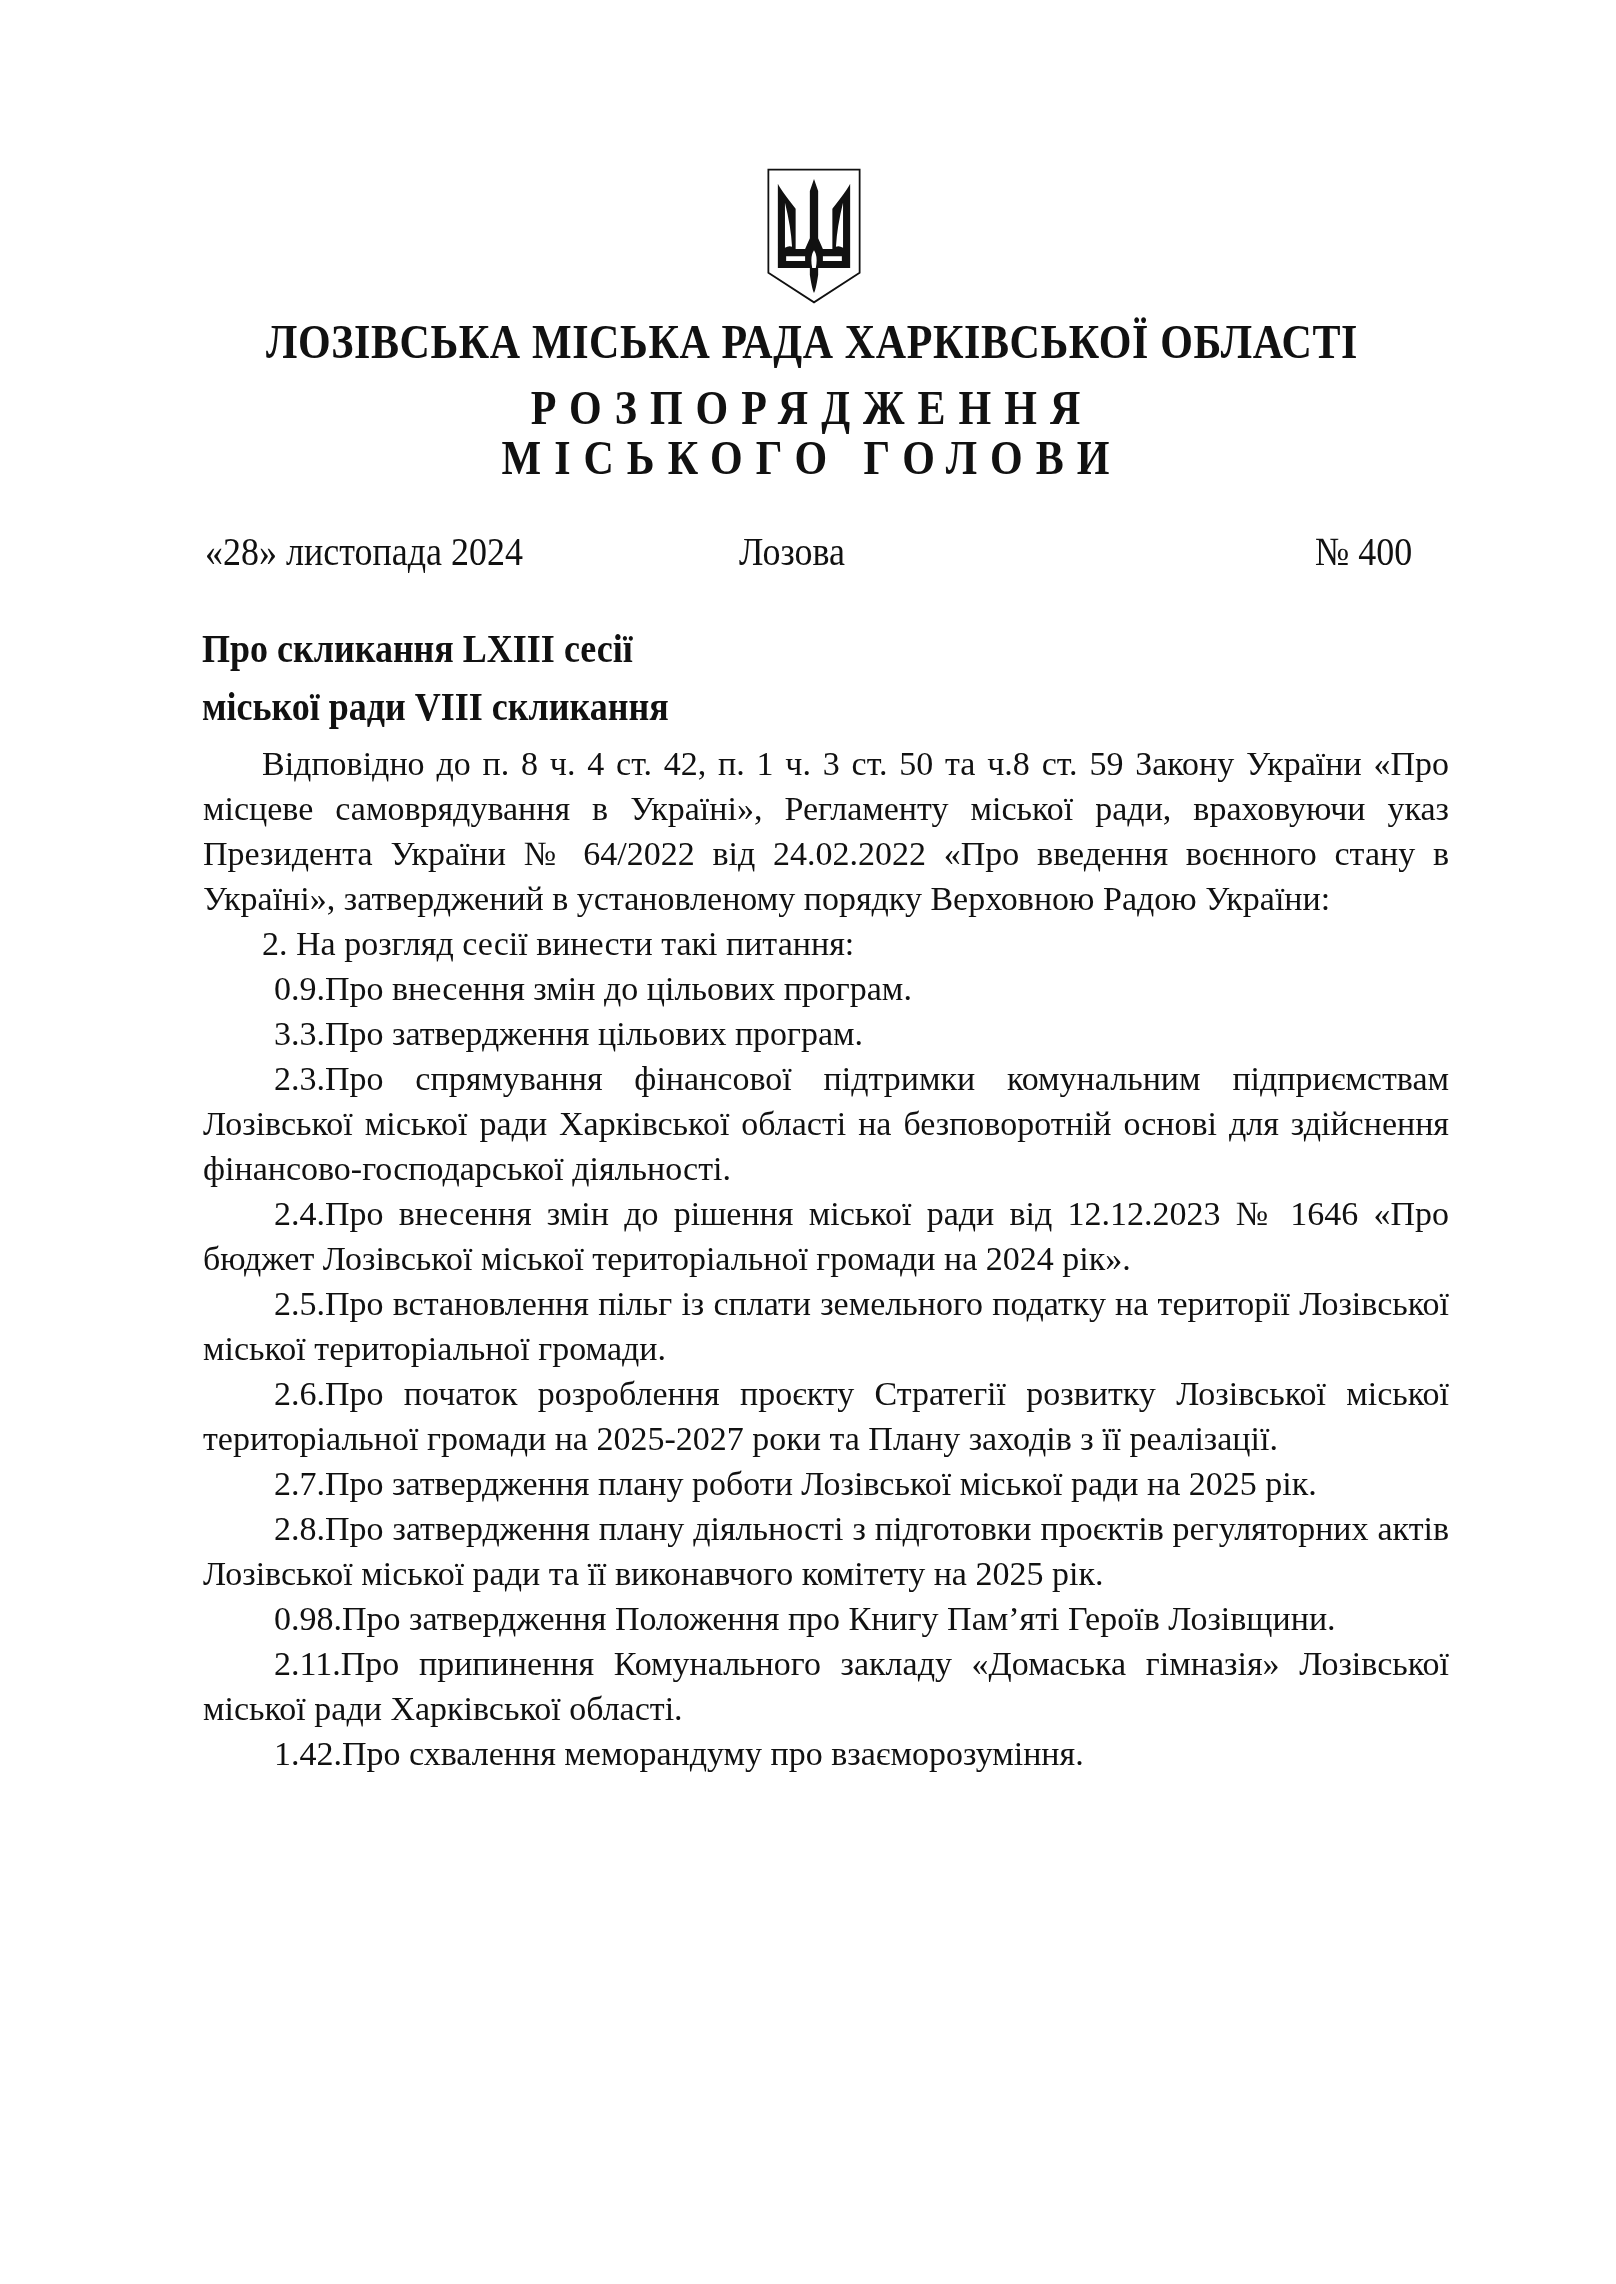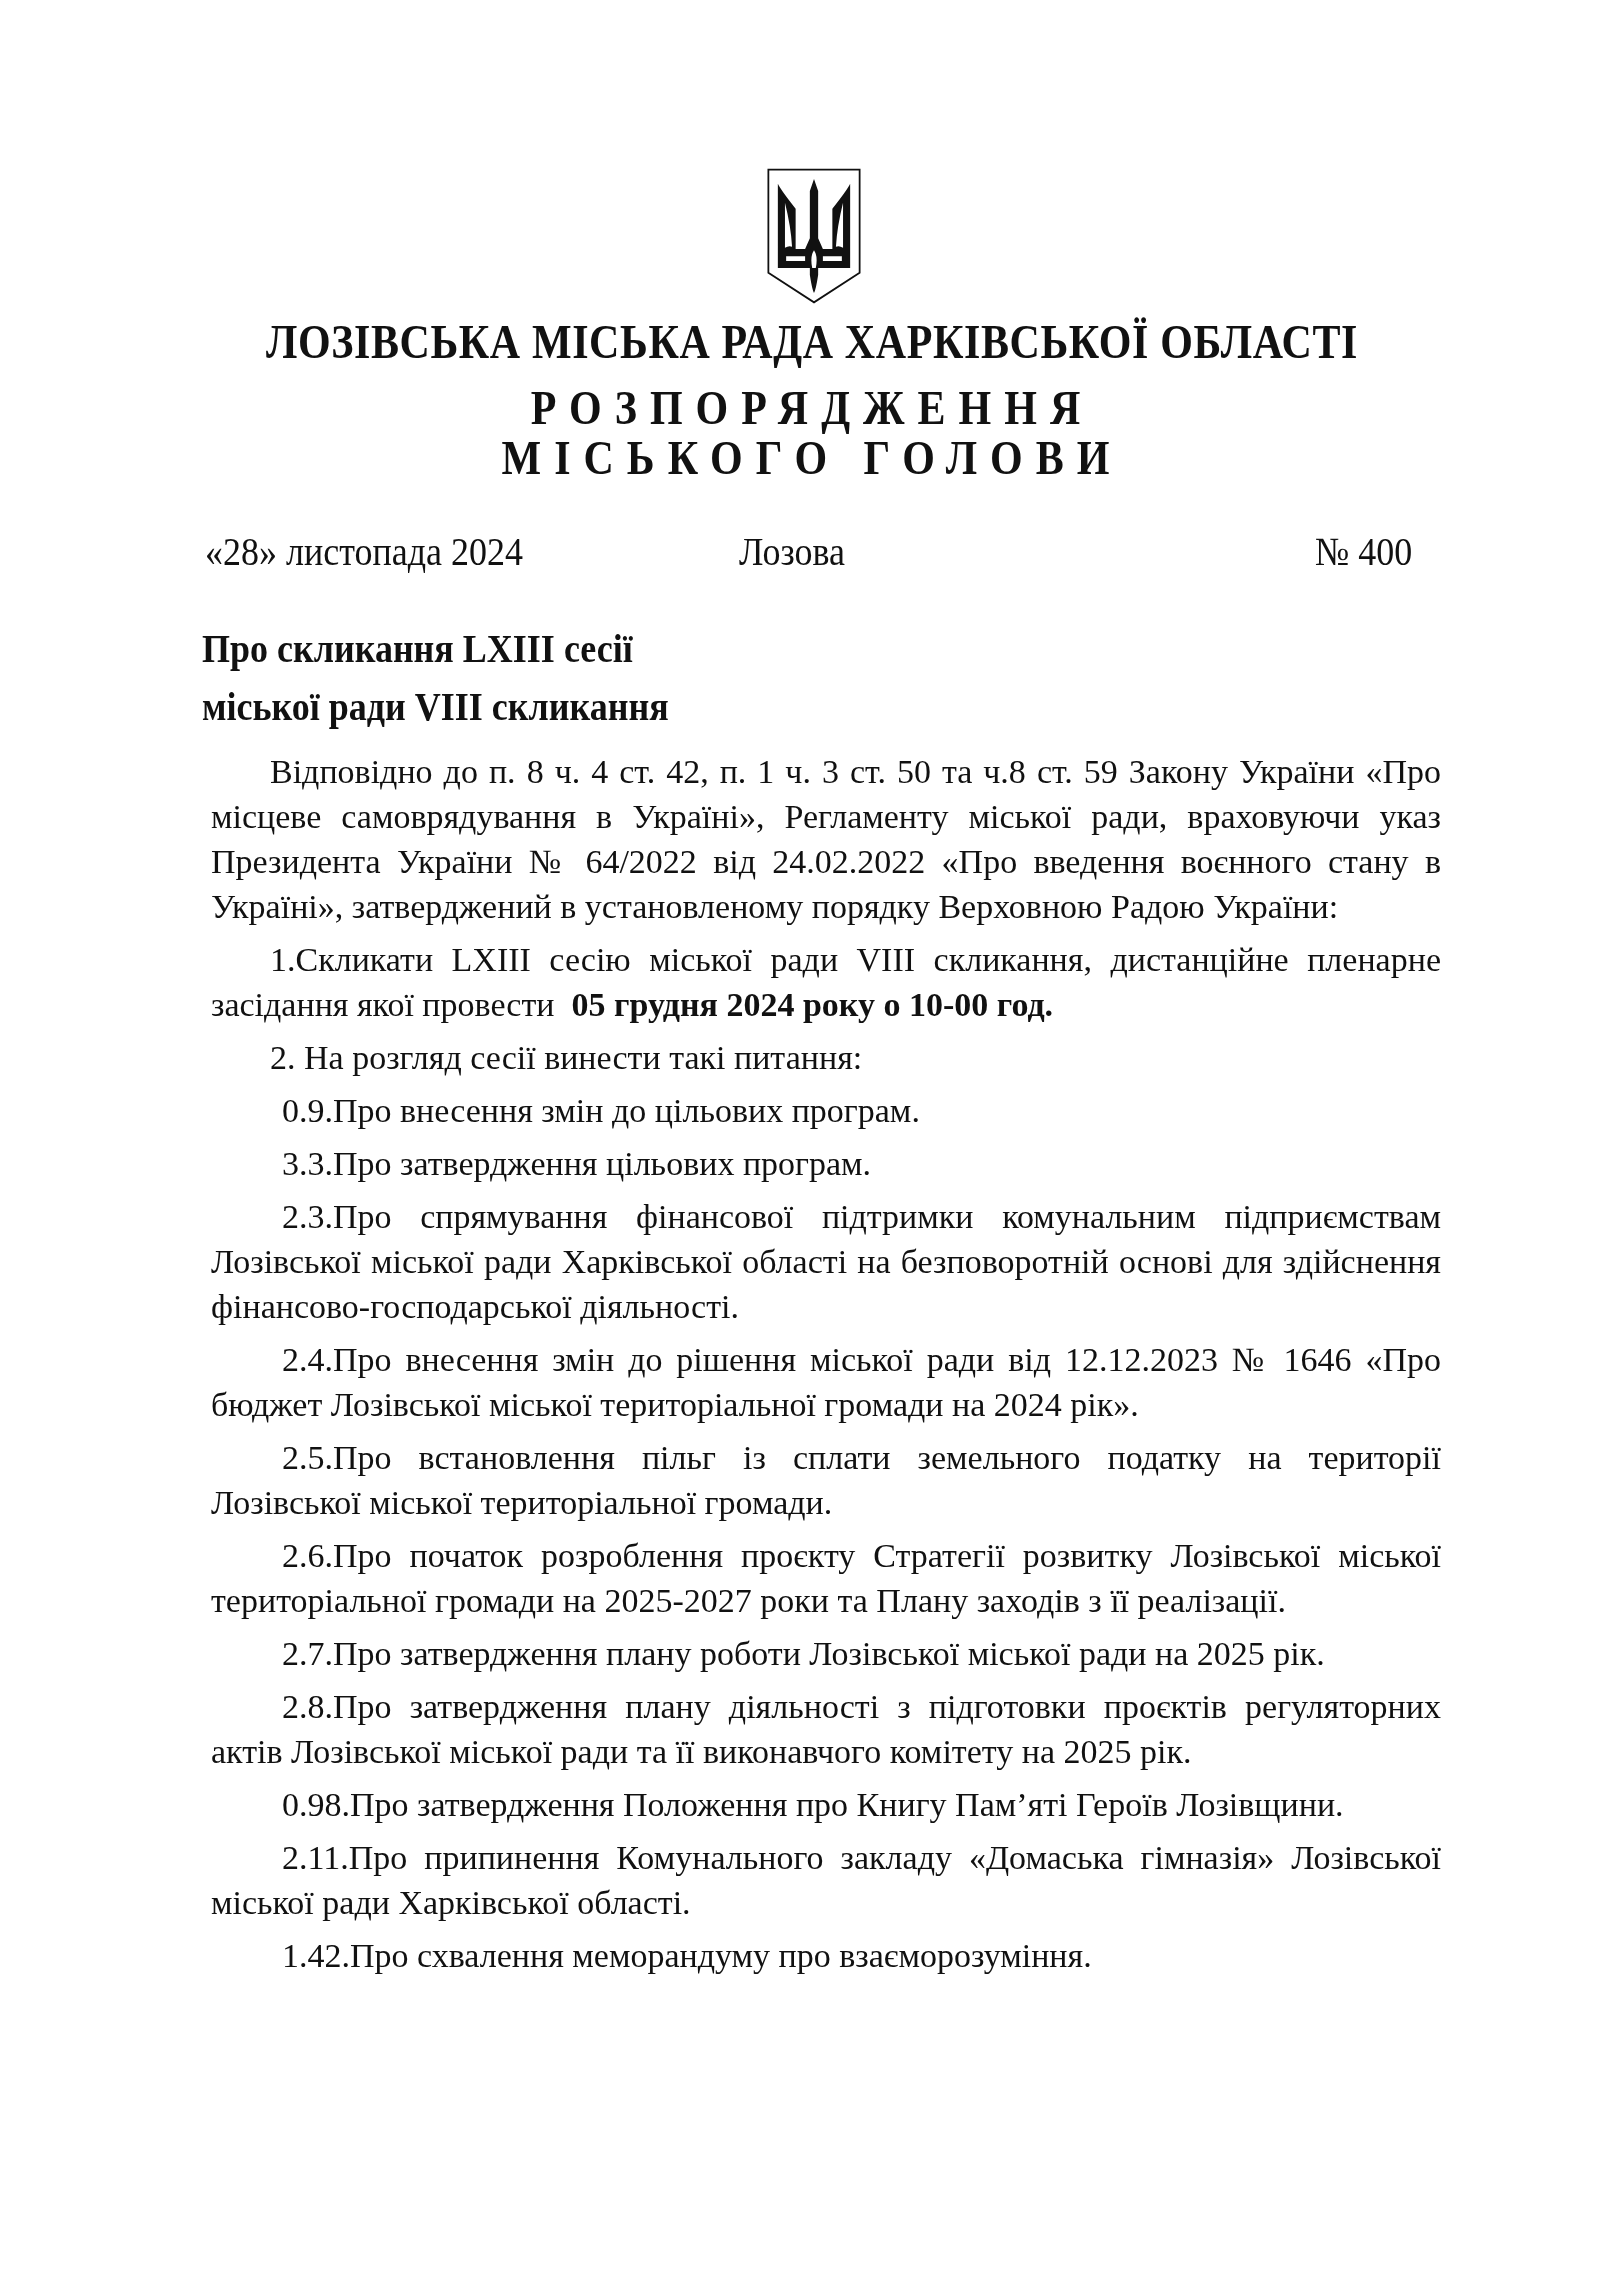--- a/index.html
+++ b/index.html
@@ -81,21 +81,21 @@
     .body {
       position: absolute;
       left: 203px;
       top: 741px;
       width: 1246px;
       font-size: 34px;
       line-height: 45px;
       text-align: justify;
     }
     .body p {
-      margin: 8px;
+      margin: 0;
       text-indent: 59px;
     }
     .body p.item {
       text-indent: 71px;
     }
     .bold { font-weight: bold; }
   </style>
 </head>
 <body>
 
@@ -120,21 +120,20 @@
   <div class="meta-row meta-city">Лозова</div>
   <div class="meta-row meta-num">№ 400</div>
 
   <div class="subject">
     <div>Про скликання LXIII сесії</div>
     <div>міської ради VIII скликання</div>
   </div>
 
   <div class="body">
     <p>Відповідно до п. 8 ч. 4 ст. 42, п. 1 ч. 3 ст. 50 та ч.8 ст. 59 Закону України «Про місцеве самоврядування в Україні», Регламенту міської ради, враховуючи указ Президента України № 64/2022 від 24.02.2022 «Про введення воєнного стану в Україні», затверджений в установленому порядку Верховною Радою України:</p>
-    <p><span>1.Скликати LXIII сесію міської ради VIII скликання, дистанційне пленарне засідання якої провести</span>&nbsp; <span class="bold">05 грудня 2024 року о 10-00 год.</span></p>
     <p>2. На розгляд сесії винести такі питання:</p>
     <p class="item">0.9.Про внесення змін до цільових програм.</p>
     <p class="item">3.3.Про затвердження цільових програм.</p>
     <p class="item">2.3.Про спрямування фінансової підтримки комунальним підприємствам Лозівської міської ради Харківської області на безповоротній основі для здійснення фінансово-господарської діяльності.</p>
     <p class="item">2.4.Про внесення змін до рішення міської ради від 12.12.2023 № 1646 «Про бюджет Лозівської міської територіальної громади на 2024 рік».</p>
     <p class="item">2.5.Про встановлення пільг із сплати земельного податку на території Лозівської міської територіальної громади.</p>
     <p class="item">2.6.Про початок розроблення проєкту Стратегії розвитку Лозівської міської територіальної громади на 2025-2027 роки та Плану заходів з її реалізації.</p>
     <p class="item">2.7.Про затвердження плану роботи Лозівської міської ради на 2025 рік.</p>
     <p class="item">2.8.Про затвердження плану діяльності з підготовки проєктів регуляторних актів Лозівської міської ради та її виконавчого комітету на 2025 рік.</p>
     <p class="item">0.98.Про затвердження Положення про Книгу Пам’яті Героїв Лозівщини.</p>

